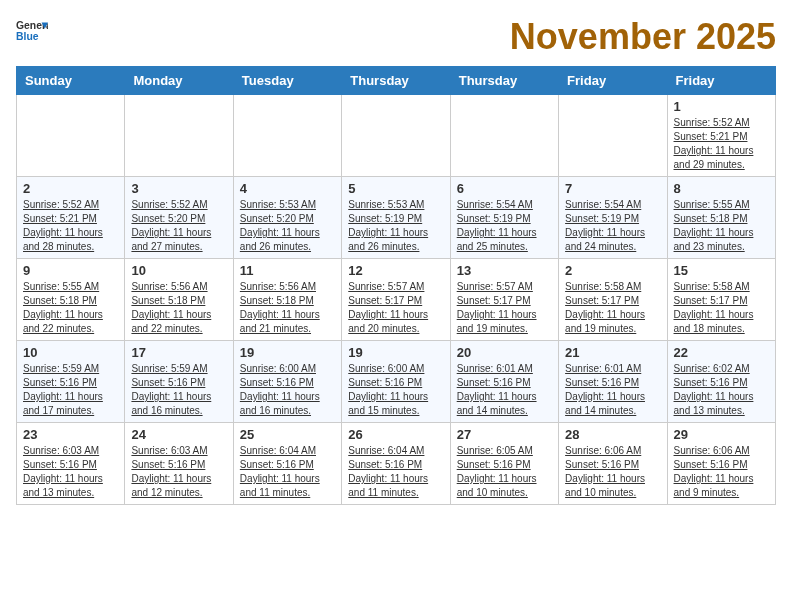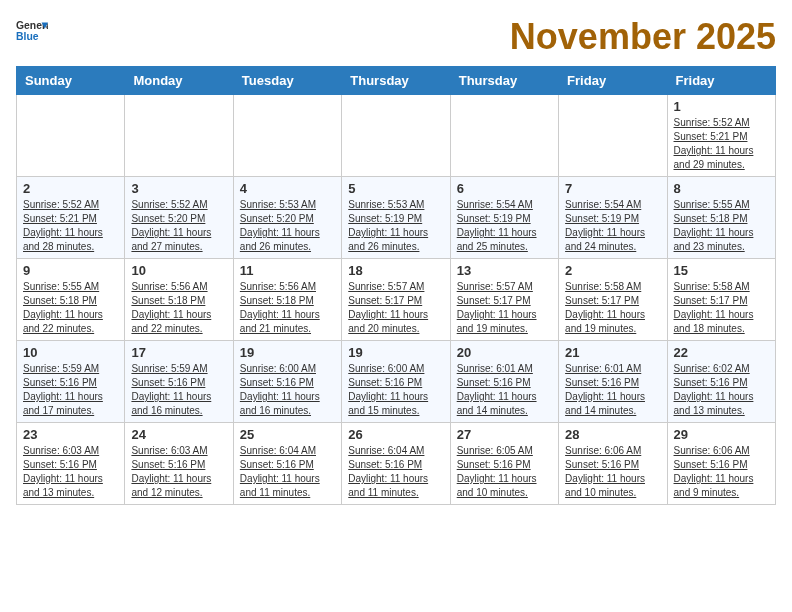--- a/index.html
+++ b/index.html
@@ -159,21 +159,21 @@
         </td>
         <td>
           <span class="day-number">10</span>
           <div class="cell-content">Sunrise: 5:56 AM<br>Sunset: 5:18 PM<br>Daylight: 11 hours and 22 minutes.</div>
         </td>
         <td>
           <span class="day-number">11</span>
           <div class="cell-content">Sunrise: 5:56 AM<br>Sunset: 5:18 PM<br>Daylight: 11 hours and 21 minutes.</div>
         </td>
         <td>
-          <span class="day-number">18</span>
+          <span class="day-number">12</span>
           <div class="cell-content">Sunrise: 5:57 AM<br>Sunset: 5:17 PM<br>Daylight: 11 hours and 20 minutes.</div>
         </td>
         <td>
           <span class="day-number">13</span>
           <div class="cell-content">Sunrise: 5:57 AM<br>Sunset: 5:17 PM<br>Daylight: 11 hours and 19 minutes.</div>
         </td>
         <td>
           <span class="day-number">2</span>
           <div class="cell-content">Sunrise: 5:58 AM<br>Sunset: 5:17 PM<br>Daylight: 11 hours and 19 minutes.</div>
         </td>

